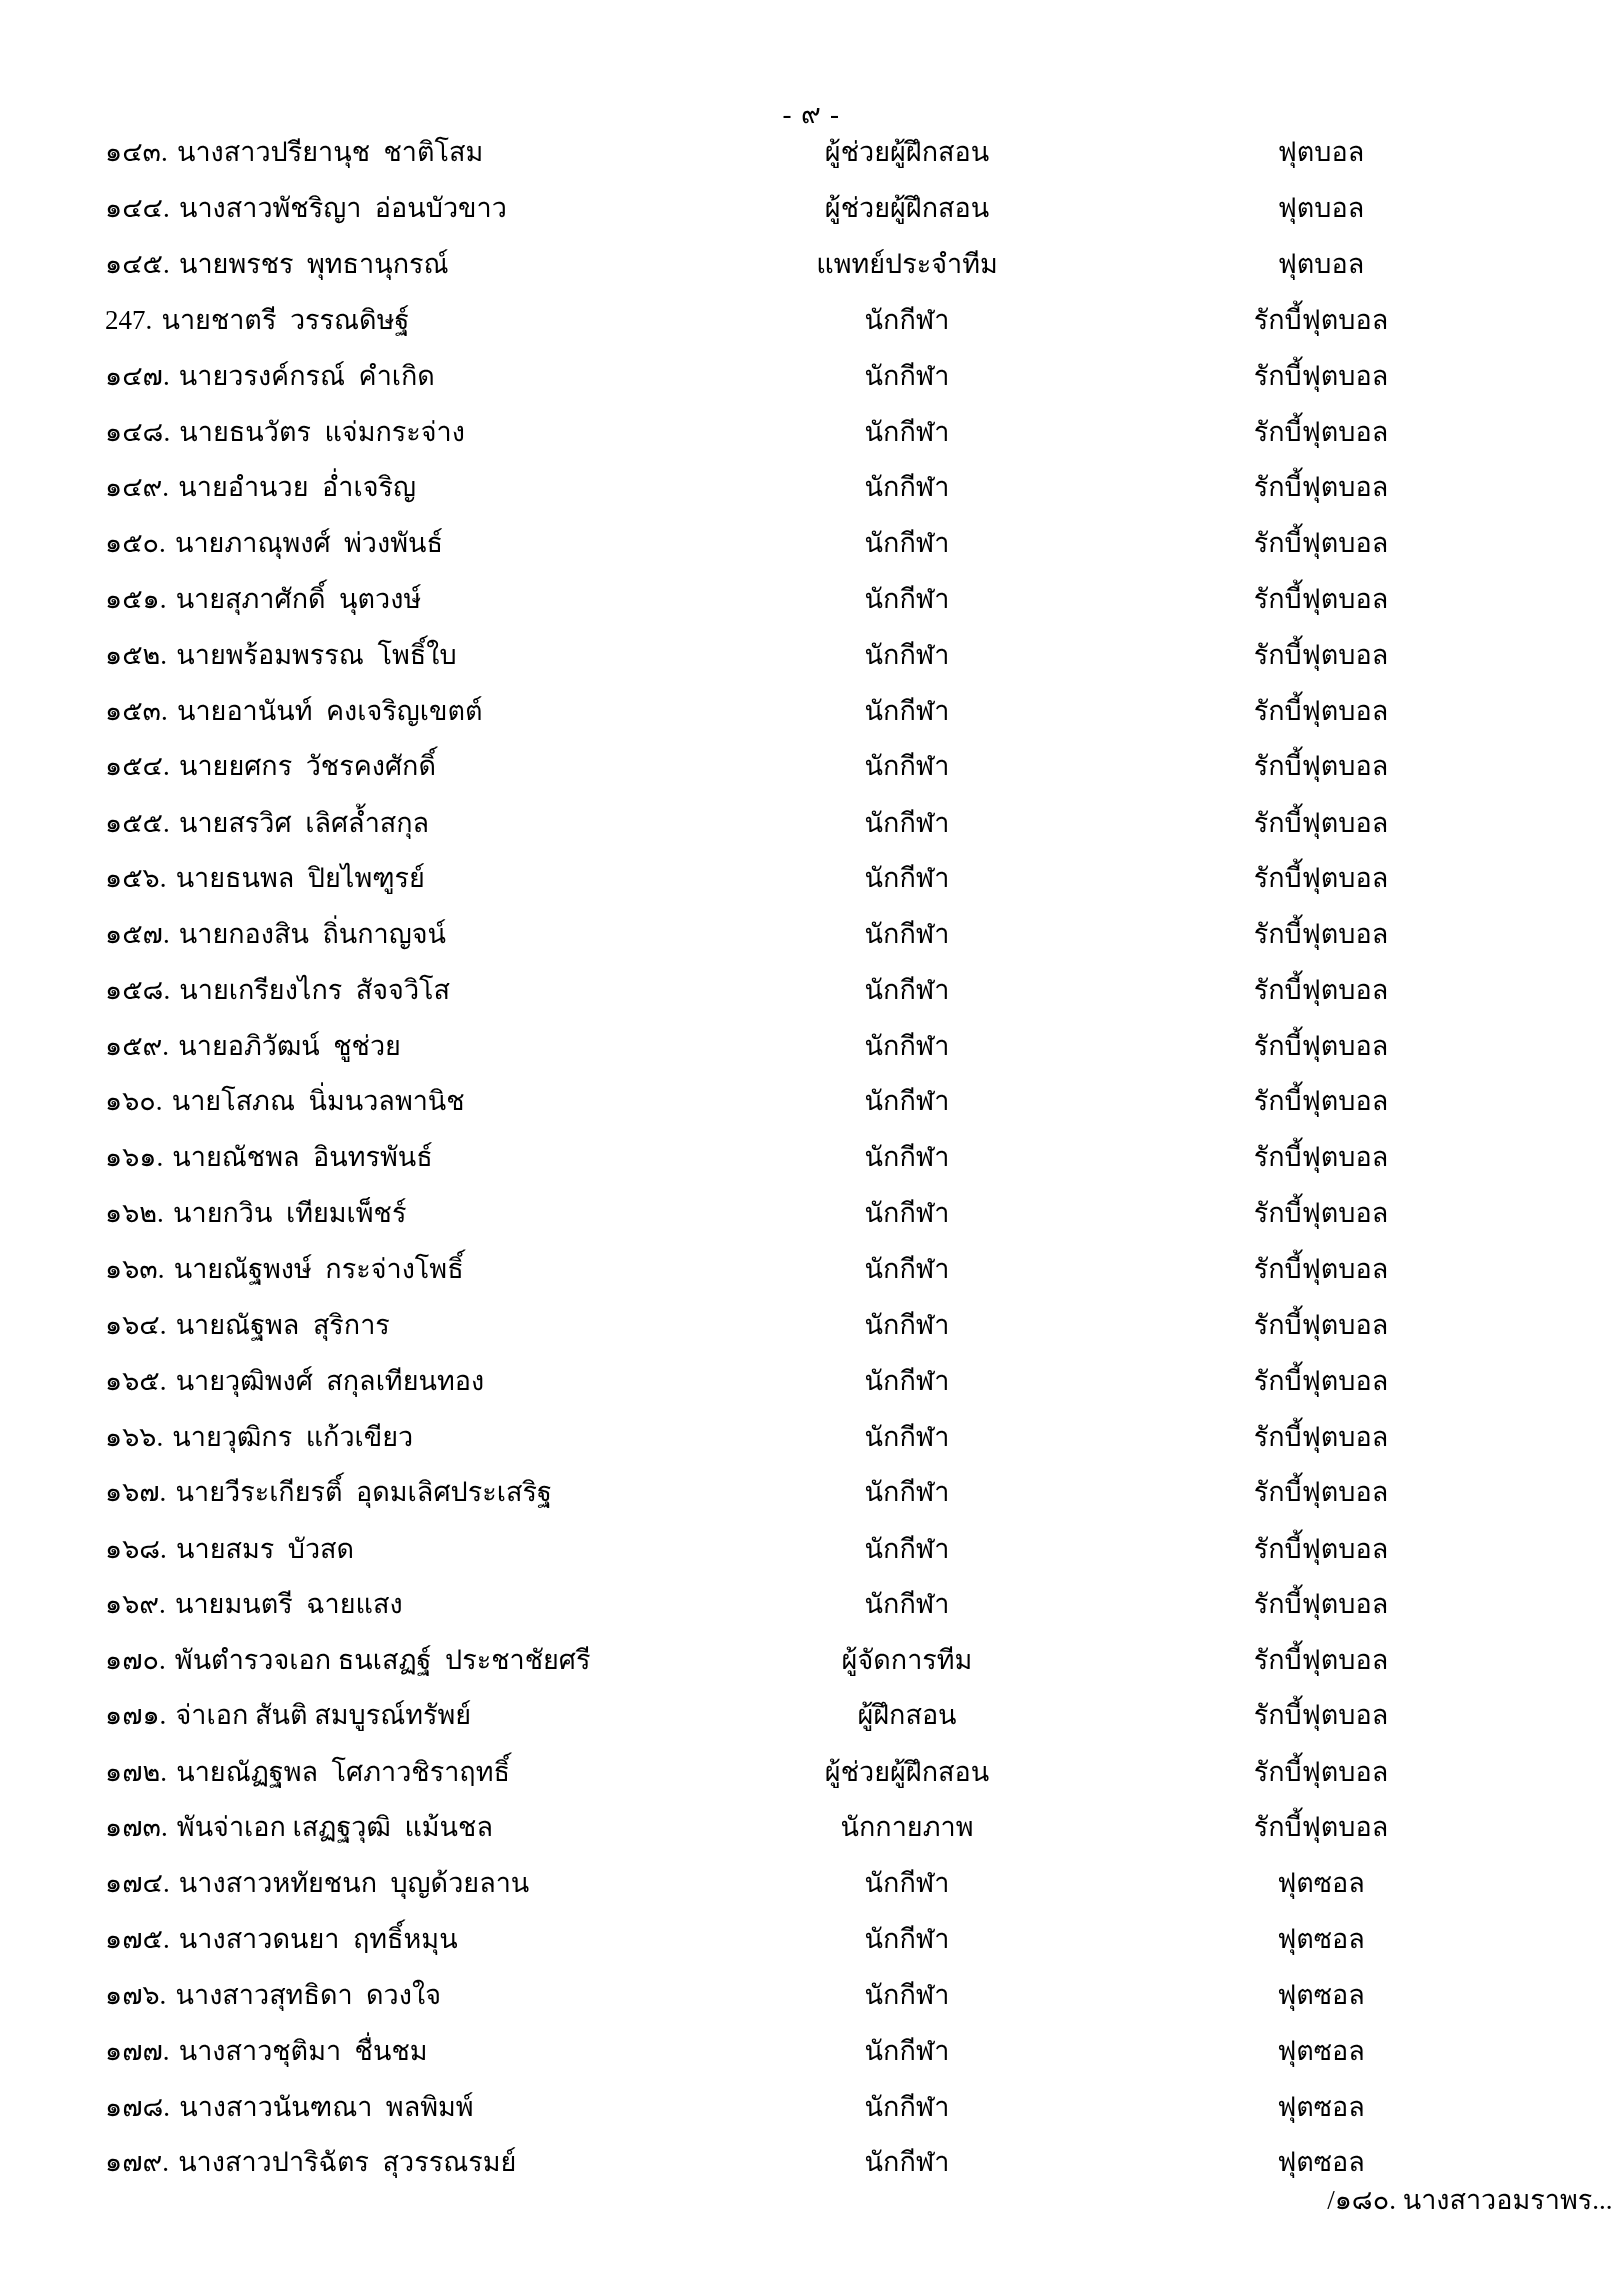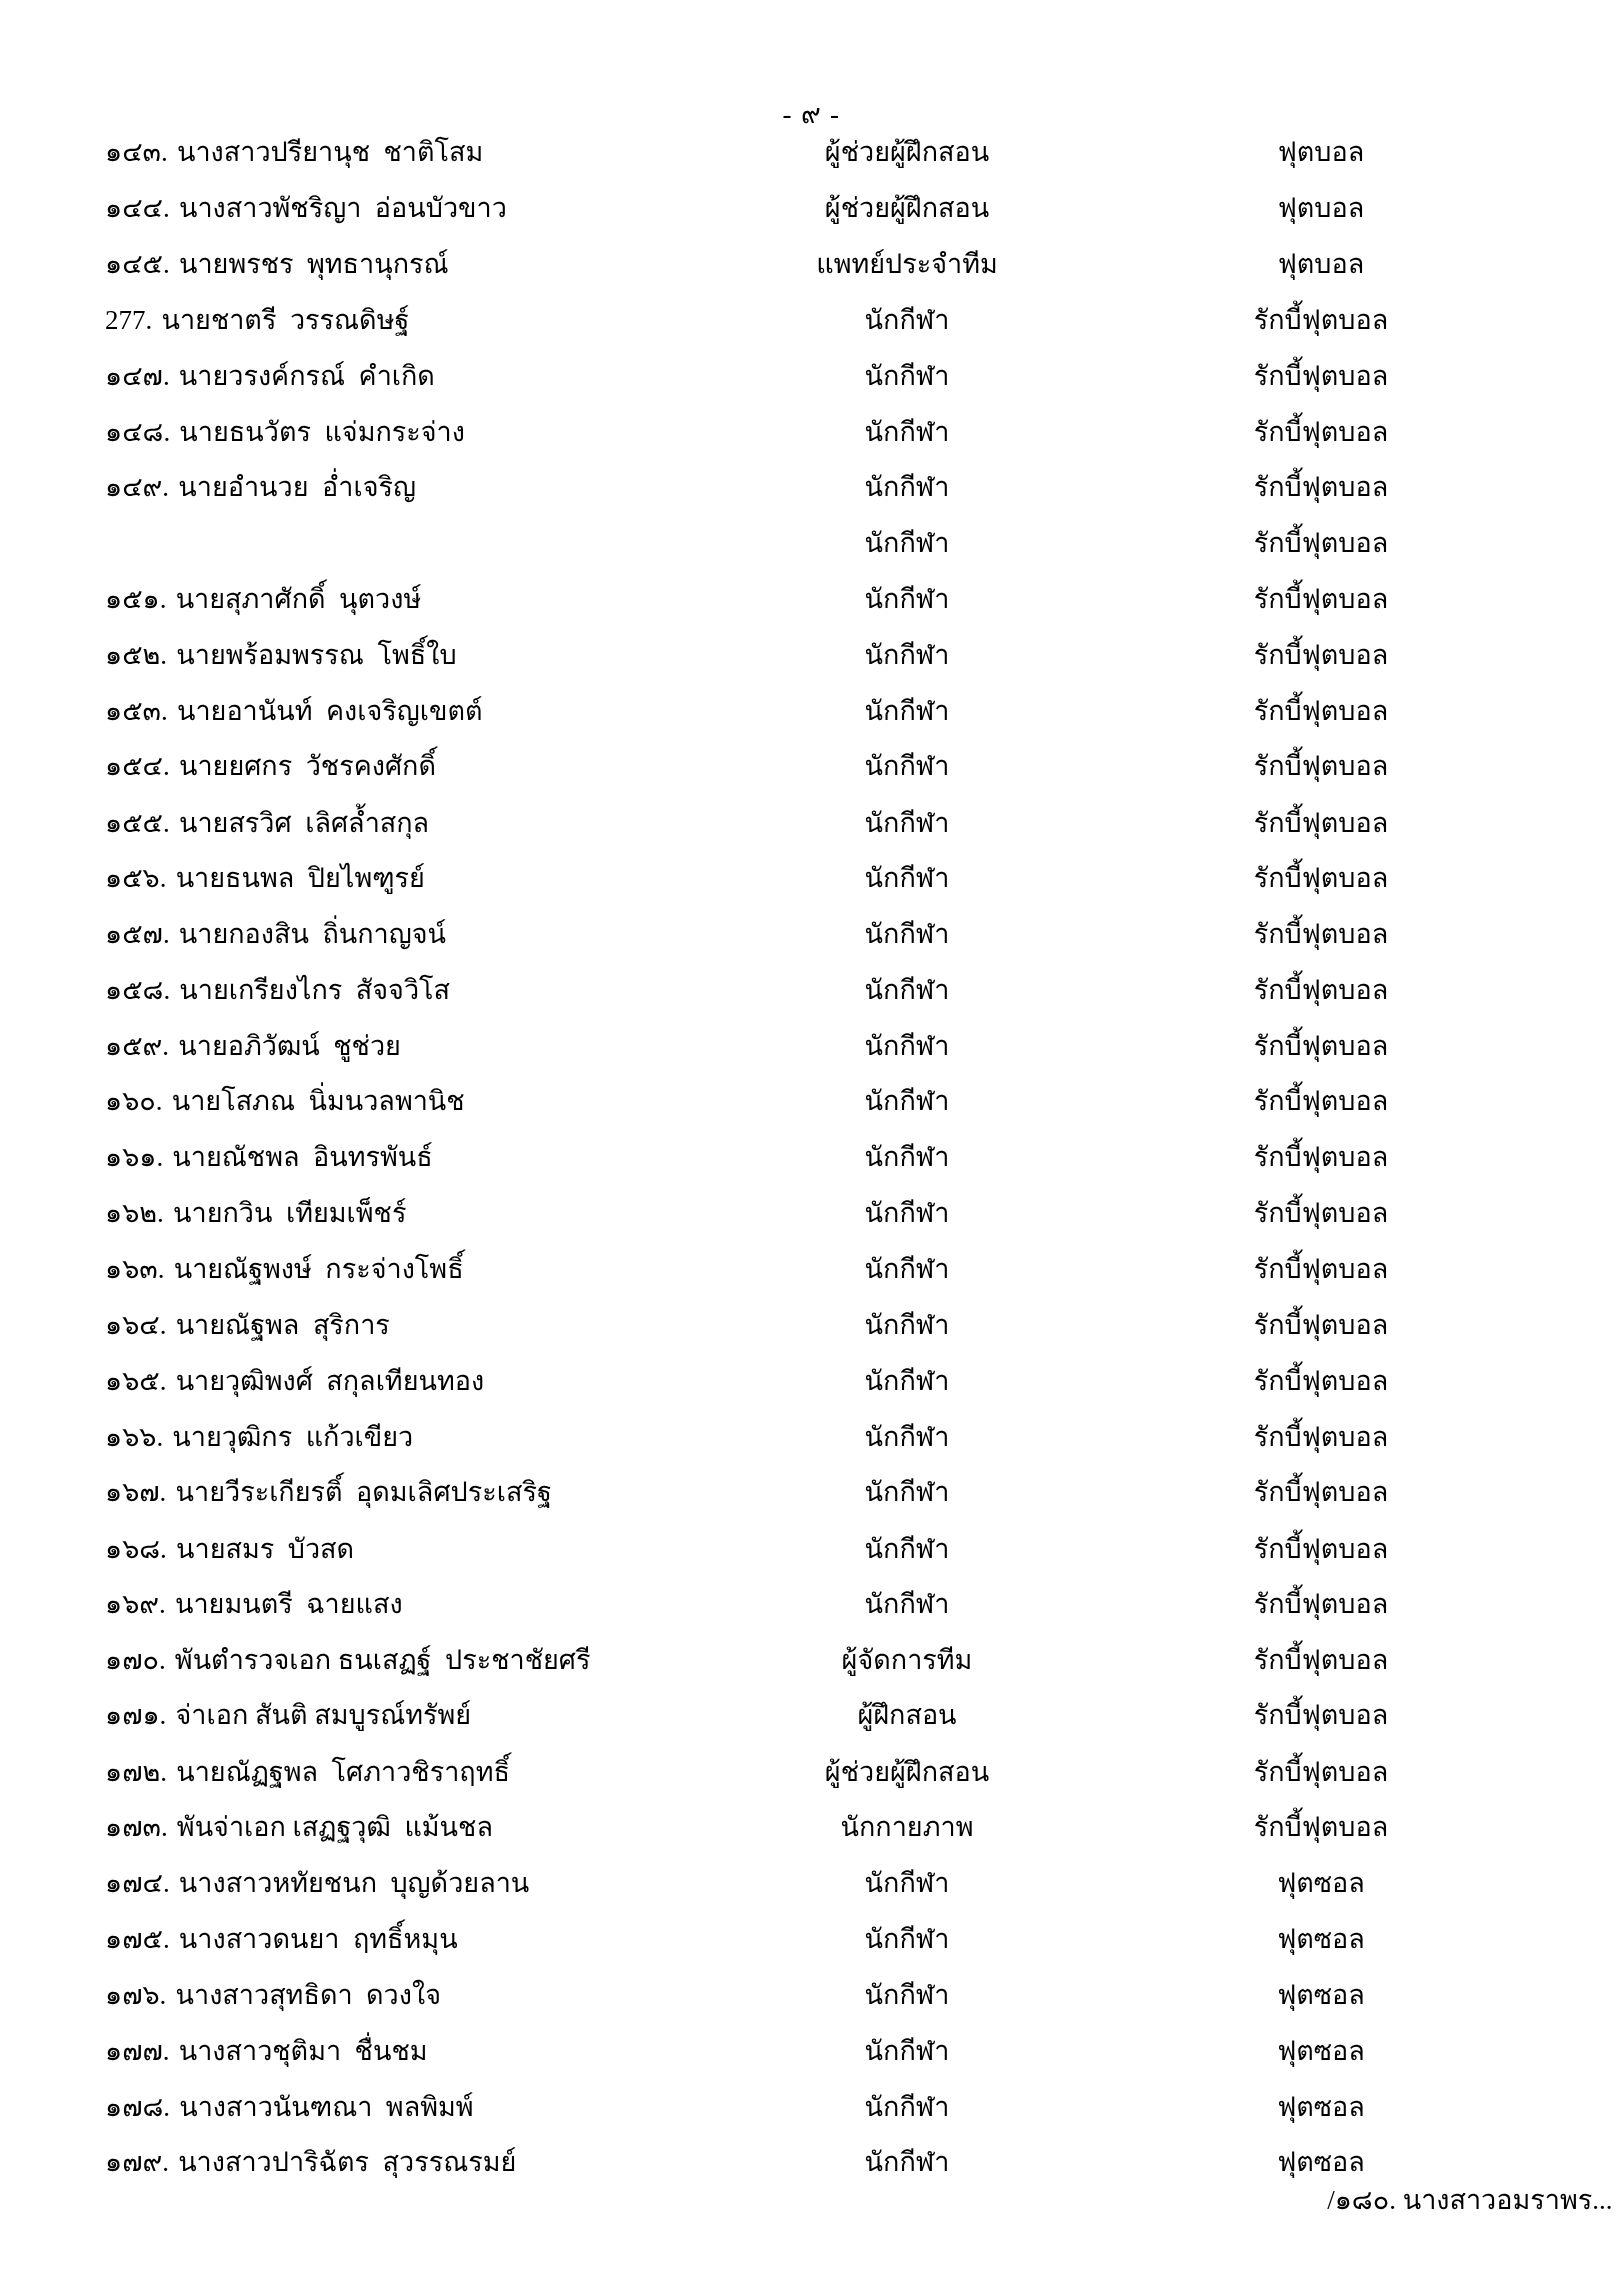--- a/index.html
+++ b/index.html
@@ -87,21 +87,21 @@
       <span class="cell-sport">ฟุตบอล</span>
     </div>
 
     <div class="row" style="top: 236px;">
       <span class="cell-name"><span class="no">๑๔๕.</span><span class="nm">นายพรชร  พุทธานุกรณ์</span></span>
       <span class="cell-role">แพทย์ประจำทีม</span>
       <span class="cell-sport">ฟุตบอล</span>
     </div>
 
     <div class="row" style="top: 292px;">
-      <span class="cell-name"><span class="no">277.</span><span class="nm">นายชาตรี  วรรณดิษฐ์</span></span>
+      <span class="cell-name"><span class="no">247.</span><span class="nm">นายชาตรี  วรรณดิษฐ์</span></span>
       <span class="cell-role">นักกีฬา</span>
       <span class="cell-sport">รักบี้ฟุตบอล</span>
     </div>
 
     <div class="row" style="top: 348px;">
       <span class="cell-name"><span class="no">๑๔๗.</span><span class="nm">นายวรงค์กรณ์  คำเกิด</span></span>
       <span class="cell-role">นักกีฬา</span>
       <span class="cell-sport">รักบี้ฟุตบอล</span>
     </div>
 
@@ -111,20 +111,21 @@
       <span class="cell-sport">รักบี้ฟุตบอล</span>
     </div>
 
     <div class="row" style="top: 459px; text-decoration: underline;">
       <span class="cell-name"><span class="no">๑๔๙.</span><span class="nm">นายอำนวย  อ่ำเจริญ</span></span>
       <span class="cell-role">นักกีฬา</span>
       <span class="cell-sport">รักบี้ฟุตบอล</span>
     </div>
 
     <div class="row" style="top: 515px;">
+      <span class="cell-name"><span class="no">๑๕๐.</span><span class="nm">นายภาณุพงศ์  พ่วงพันธ์</span></span>
       <span class="cell-role">นักกีฬา</span>
       <span class="cell-sport">รักบี้ฟุตบอล</span>
     </div>
 
     <div class="row" style="top: 571px;">
       <span class="cell-name"><span class="no">๑๕๑.</span><span class="nm">นายสุภาศักดิ์  นุตวงษ์</span></span>
       <span class="cell-role">นักกีฬา</span>
       <span class="cell-sport">รักบี้ฟุตบอล</span>
     </div>
 

